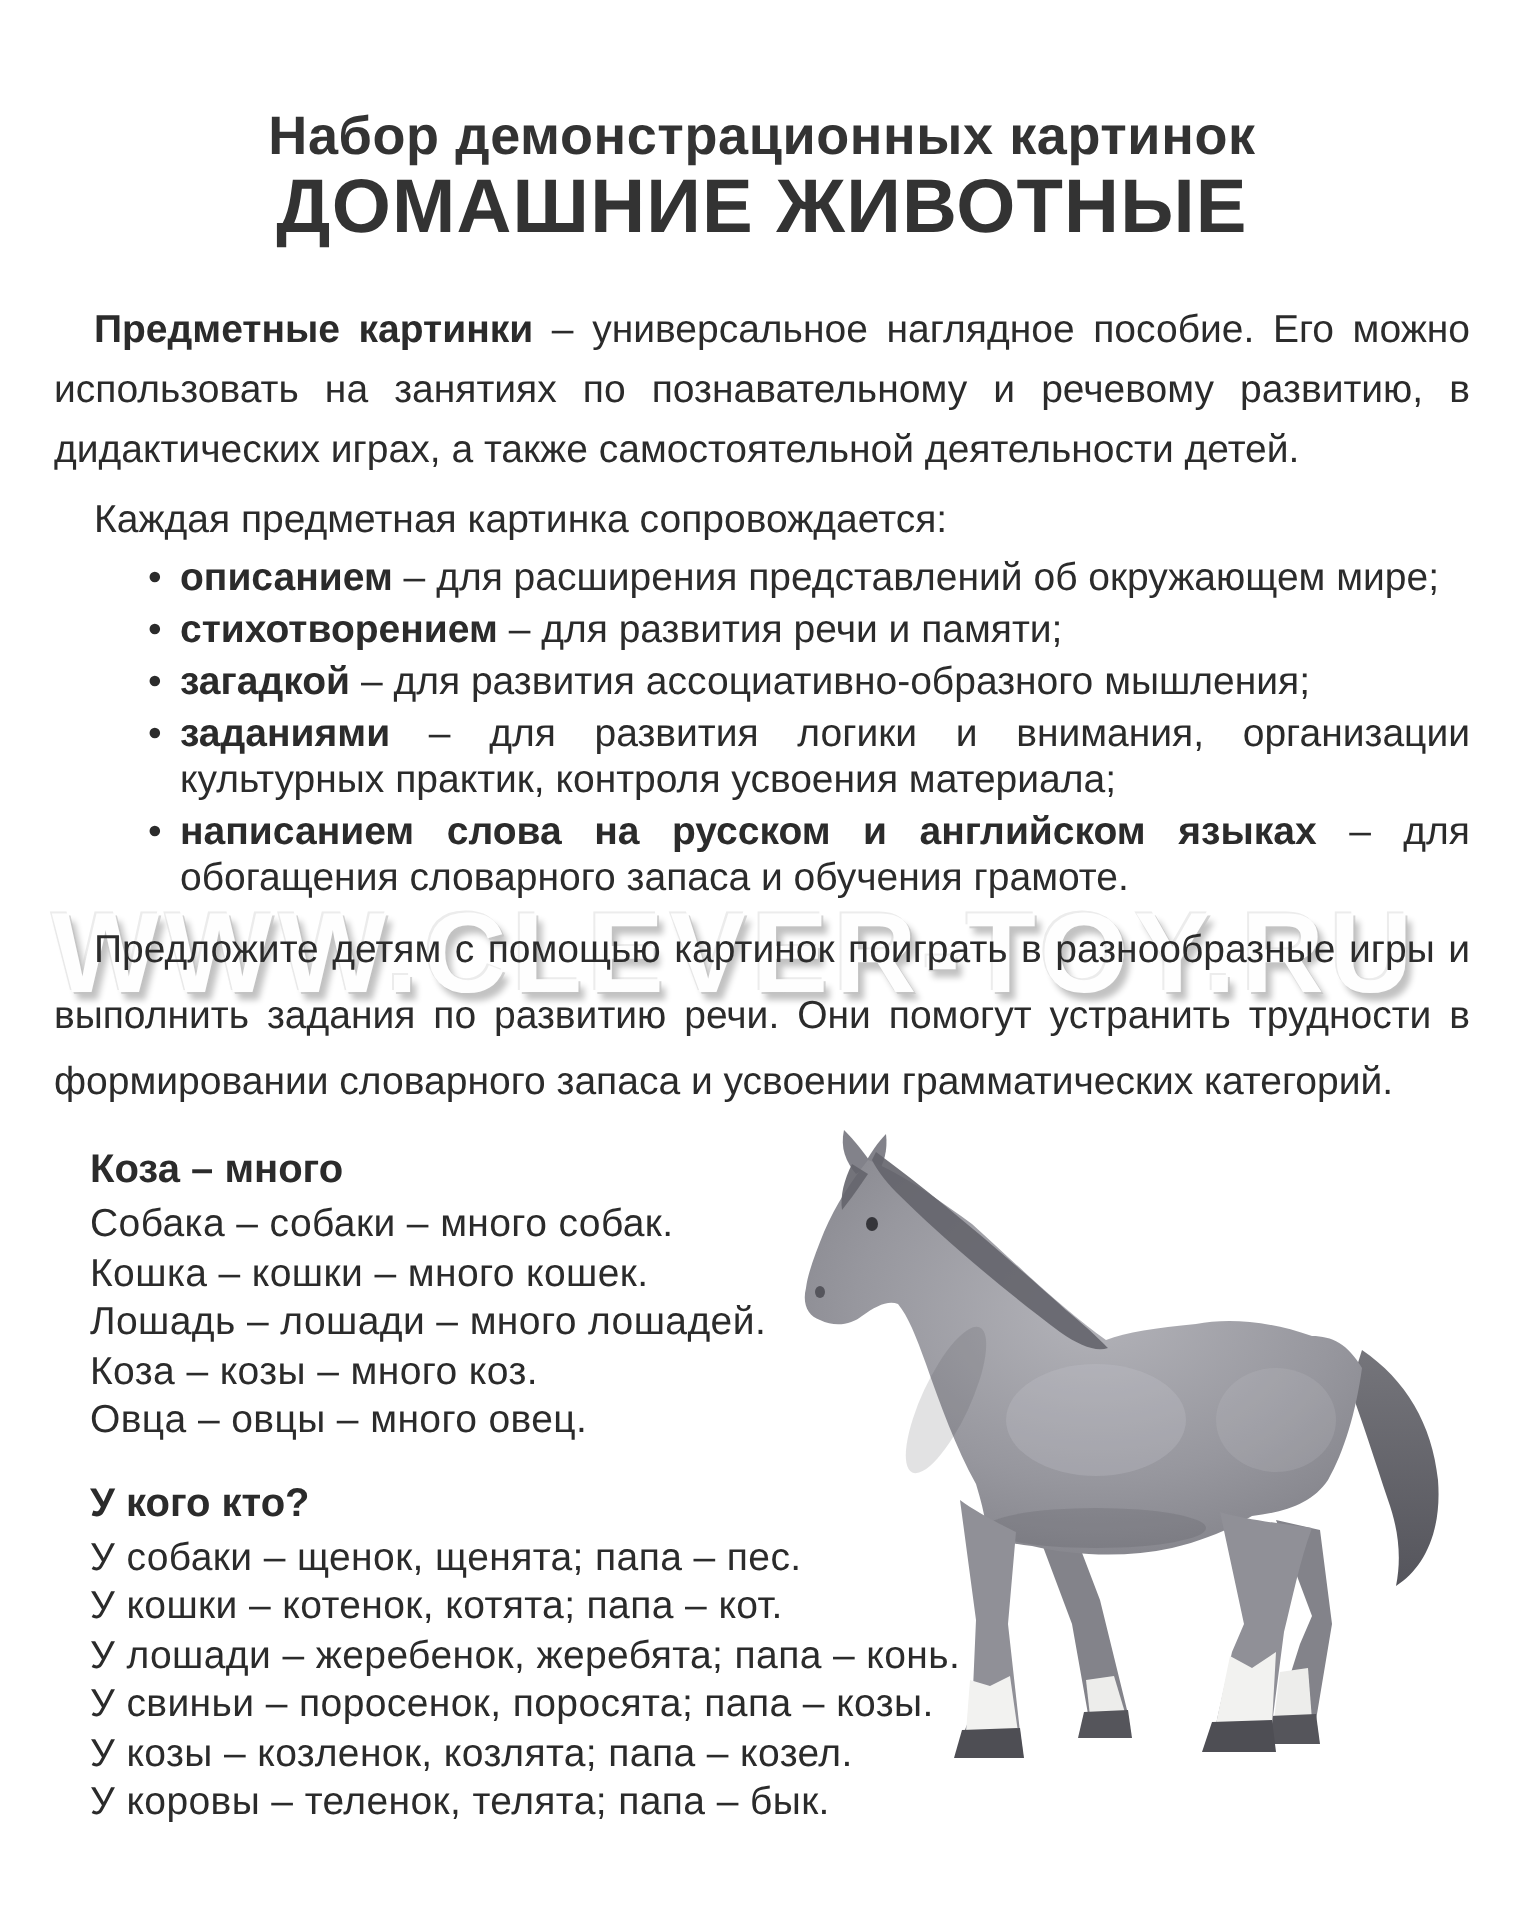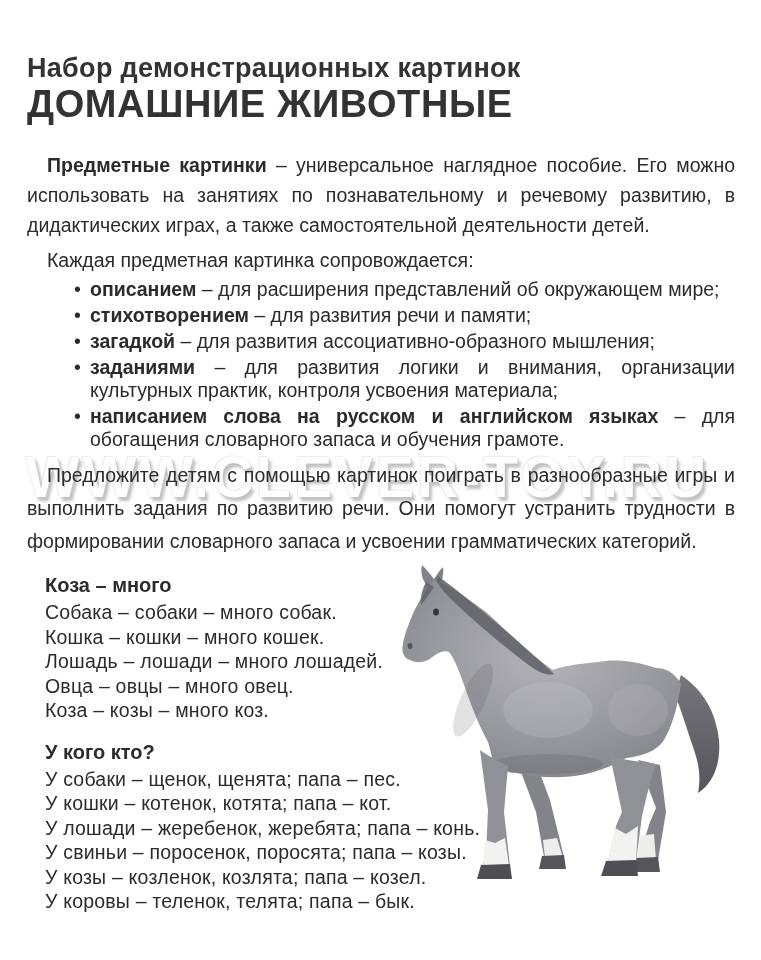--- a/index.html
+++ b/index.html
@@ -8,21 +8,21 @@
     font-family:"Liberation Sans", sans-serif; color:#2b2b2b; overflow:hidden;
   }
   .watermark {
     position:absolute; left:0; top:444px; width:735px; z-index:0;
     text-align:center; white-space:nowrap;
     font-weight:bold; font-size:57px; letter-spacing:3px;
     color:#fefefe;
     text-shadow: 3px 4px 3px #c2c2c2, 1px 1px 0 #d5d5d5, -1px -1px 0 #ececec;
   }
   .content { position:relative; z-index:1; padding:0 26px 0 27px; }
-  .title { margin-top:52px; text-align:left; font-weight:bold; color:#333333; }
+  .title { margin-top:52px; text-align:center; font-weight:bold; color:#333333; }
   .t1 { font-size:27px; line-height:33px; letter-spacing:0.3px; }
   .t2 { font-size:38px; line-height:39px; letter-spacing:0.6px; }
   .para { font-size:19.5px; line-height:30px; text-align:justify; text-indent:20px; }
   .p1 { margin-top:26px; }
   .list-intro { margin-top:8px; font-size:19.5px; line-height:24px; text-indent:20px; }
   .bullets { margin:6px 0 0 0; padding:0 0 0 46px; }
   .bullets li {
     list-style:none; position:relative; padding-left:17px; margin-top:3px;
     font-size:19.5px; line-height:23px; text-align:justify;
   }
@@ -66,22 +66,22 @@
     </ul>
 
     <div class="para p2">Предложите детям с помощью картинок поиграть в разнообразные игры и выполнить задания по развитию речи. Они помогут устранить трудности в формировании словарного запаса и усвоении грамматических категорий.</div>
 
     <div class="section sec1">
       <div class="sec-heading">Коза – много</div>
       <div class="sec-lines">
         <div class="sec-line">Собака – собаки – много собак.</div>
         <div class="sec-line">Кошка – кошки – много кошек.</div>
         <div class="sec-line">Лошадь – лошади – много лошадей.</div>
+        <div class="sec-line">Коза – козы – много коз.</div>
         <div class="sec-line">Овца – овцы – много овец.</div>
-        <div class="sec-line">Коза – козы – много коз.</div>
       </div>
     </div>
 
     <div class="section sec2">
       <div class="sec-heading">У кого кто?</div>
       <div class="sec-lines">
         <div class="sec-line">У собаки – щенок, щенята; папа – пес.</div>
         <div class="sec-line">У кошки – котенок, котята; папа – кот.</div>
         <div class="sec-line">У лошади – жеребенок, жеребята; папа – конь.</div>
         <div class="sec-line">У свиньи – поросенок, поросята; папа – козы.</div>

